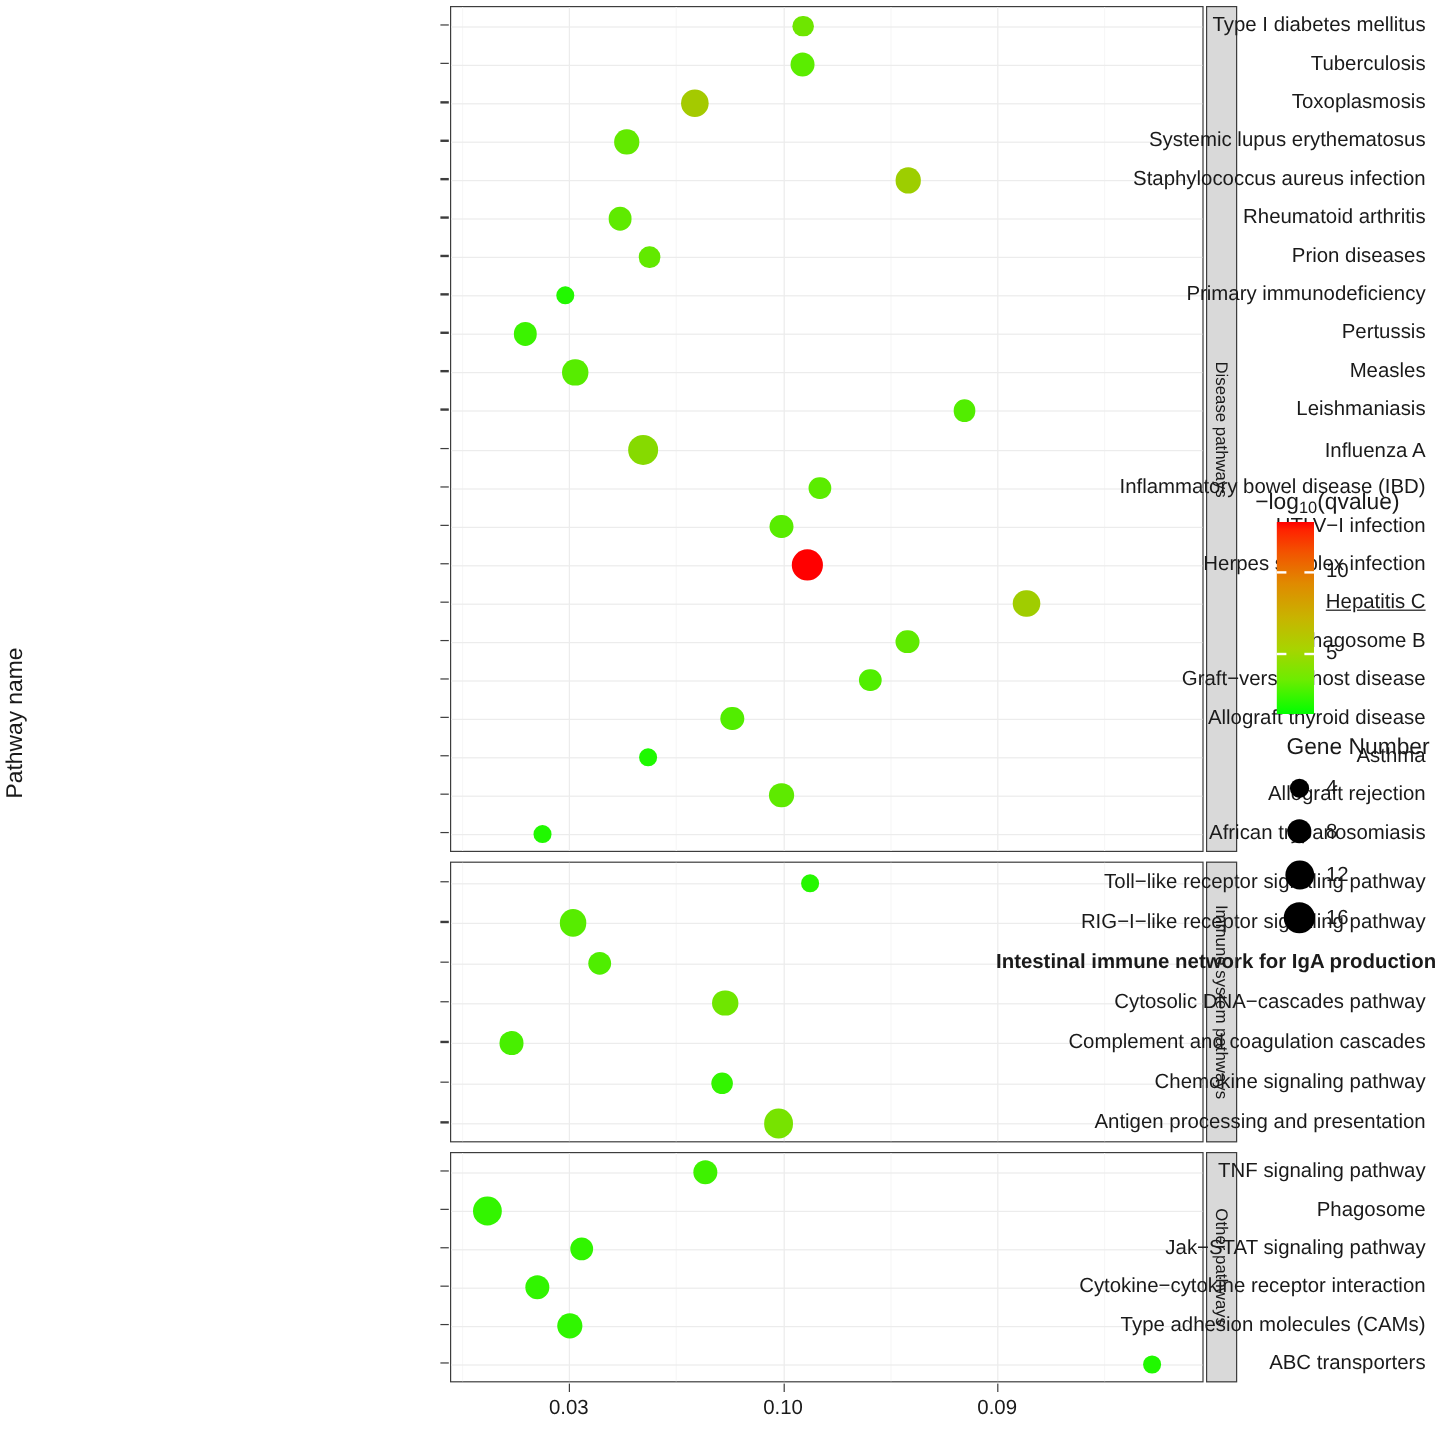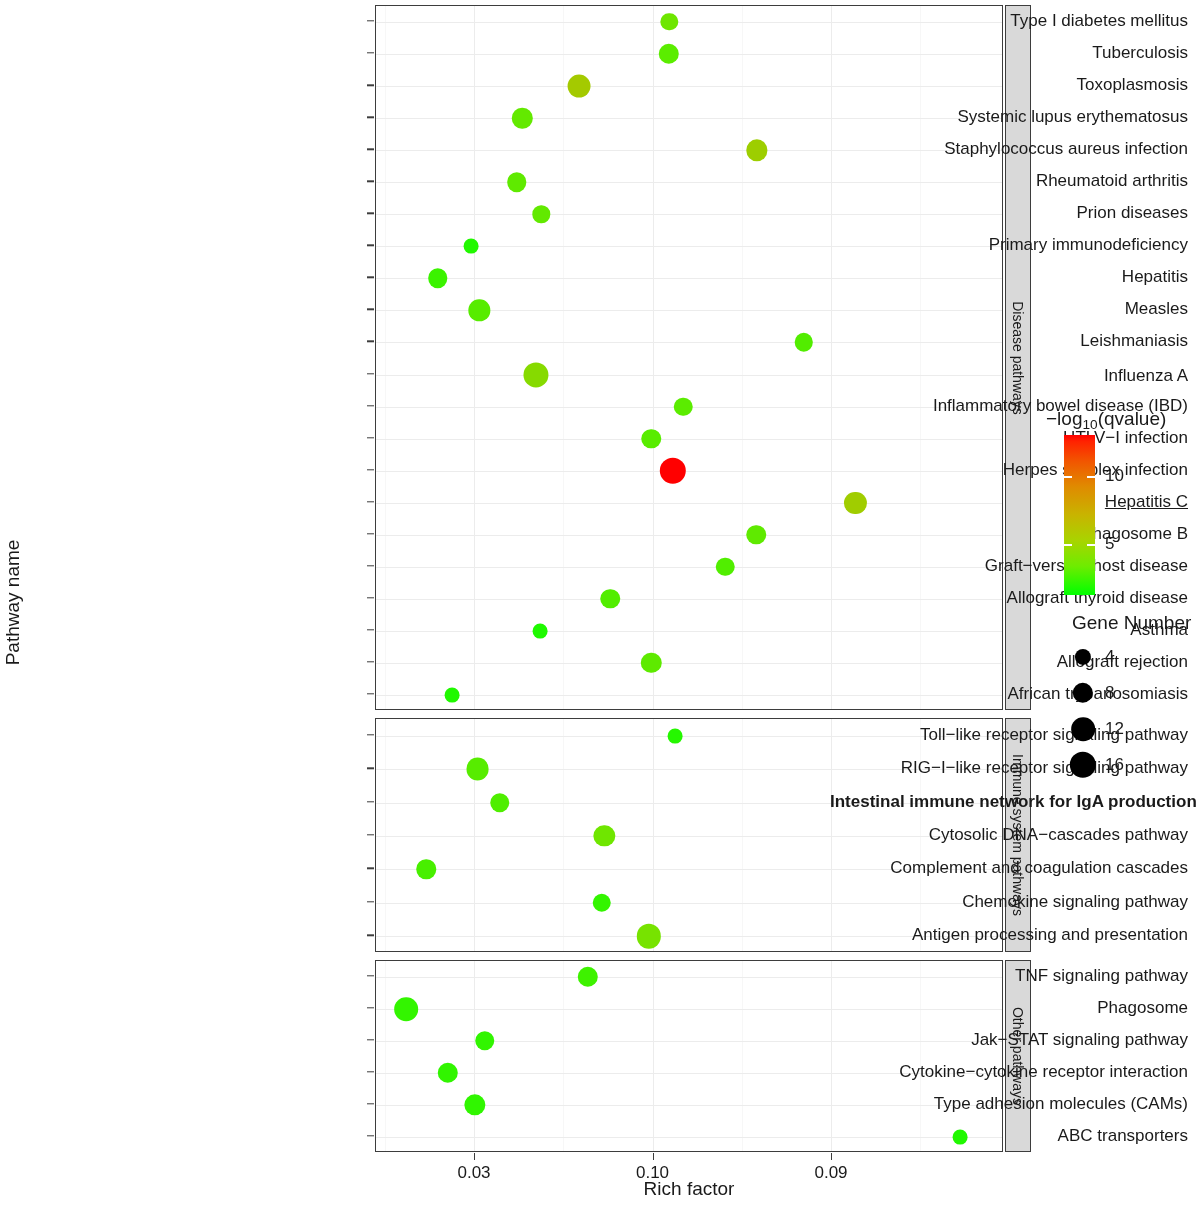--- a/index.html
+++ b/index.html
@@ -44,21 +44,20 @@
 </style>
 </head>
 <body>
 
 <div id="root">
 
   <div class="ylab">
     <span>Pathway name</span>
   </div>
 
-  <div class="xlab">Rich factor</div>
 
   <div id="panels">
       <div class="panel" style="top: 5px; height: 705px; width: 628px;">
         <div class="gv" style="left: 98px;"></div>
         <div class="gv" style="left: 276.5px;"></div>
         <div class="gv" style="left: 455px;"></div>
         <div class="gvm" style="left: 8.75px;"></div>
         <div class="gvm" style="left: 187.25px;"></div>
         <div class="gvm" style="left: 365.75px;"></div>
         <div class="gvm" style="left: 544.25px;"></div>
@@ -171,21 +170,21 @@
       <div class="ytick" style="top: 117.159px;">Systemic lupus erythematosus</div>
       <div class="ytickmark" style="top: 117.159px;"></div>
       <div class="ytick" style="top: 149.205px;">Staphylococcus aureus infection</div>
       <div class="ytickmark" style="top: 149.205px;"></div>
       <div class="ytick" style="top: 181.25px;">Rheumatoid arthritis</div>
       <div class="ytickmark" style="top: 181.25px;"></div>
       <div class="ytick" style="top: 213.295px;">Prion diseases</div>
       <div class="ytickmark" style="top: 213.295px;"></div>
       <div class="ytick" style="top: 245.341px;">Primary immunodeficiency</div>
       <div class="ytickmark" style="top: 245.341px;"></div>
-      <div class="ytick" style="top: 277.386px;">Hepatitis</div>
+      <div class="ytick" style="top: 277.386px;">Pertussis</div>
       <div class="ytickmark" style="top: 277.386px;"></div>
       <div class="ytick" style="top: 309.432px;">Measles</div>
       <div class="ytickmark" style="top: 309.432px;"></div>
       <div class="ytick" style="top: 341.477px;">Leishmaniasis</div>
       <div class="ytickmark" style="top: 341.477px;"></div>
       <div class="ytick" style="top: 376px;">Influenza A</div>
       <div class="ytickmark" style="top: 373.523px;"></div>
       <div class="ytick" style="top: 405.568px;">Inflammatory bowel disease (IBD)</div>
       <div class="ytickmark" style="top: 405.568px;"></div>
       <div class="ytick" style="top: 437.614px;">HTLV−I infection</div>

